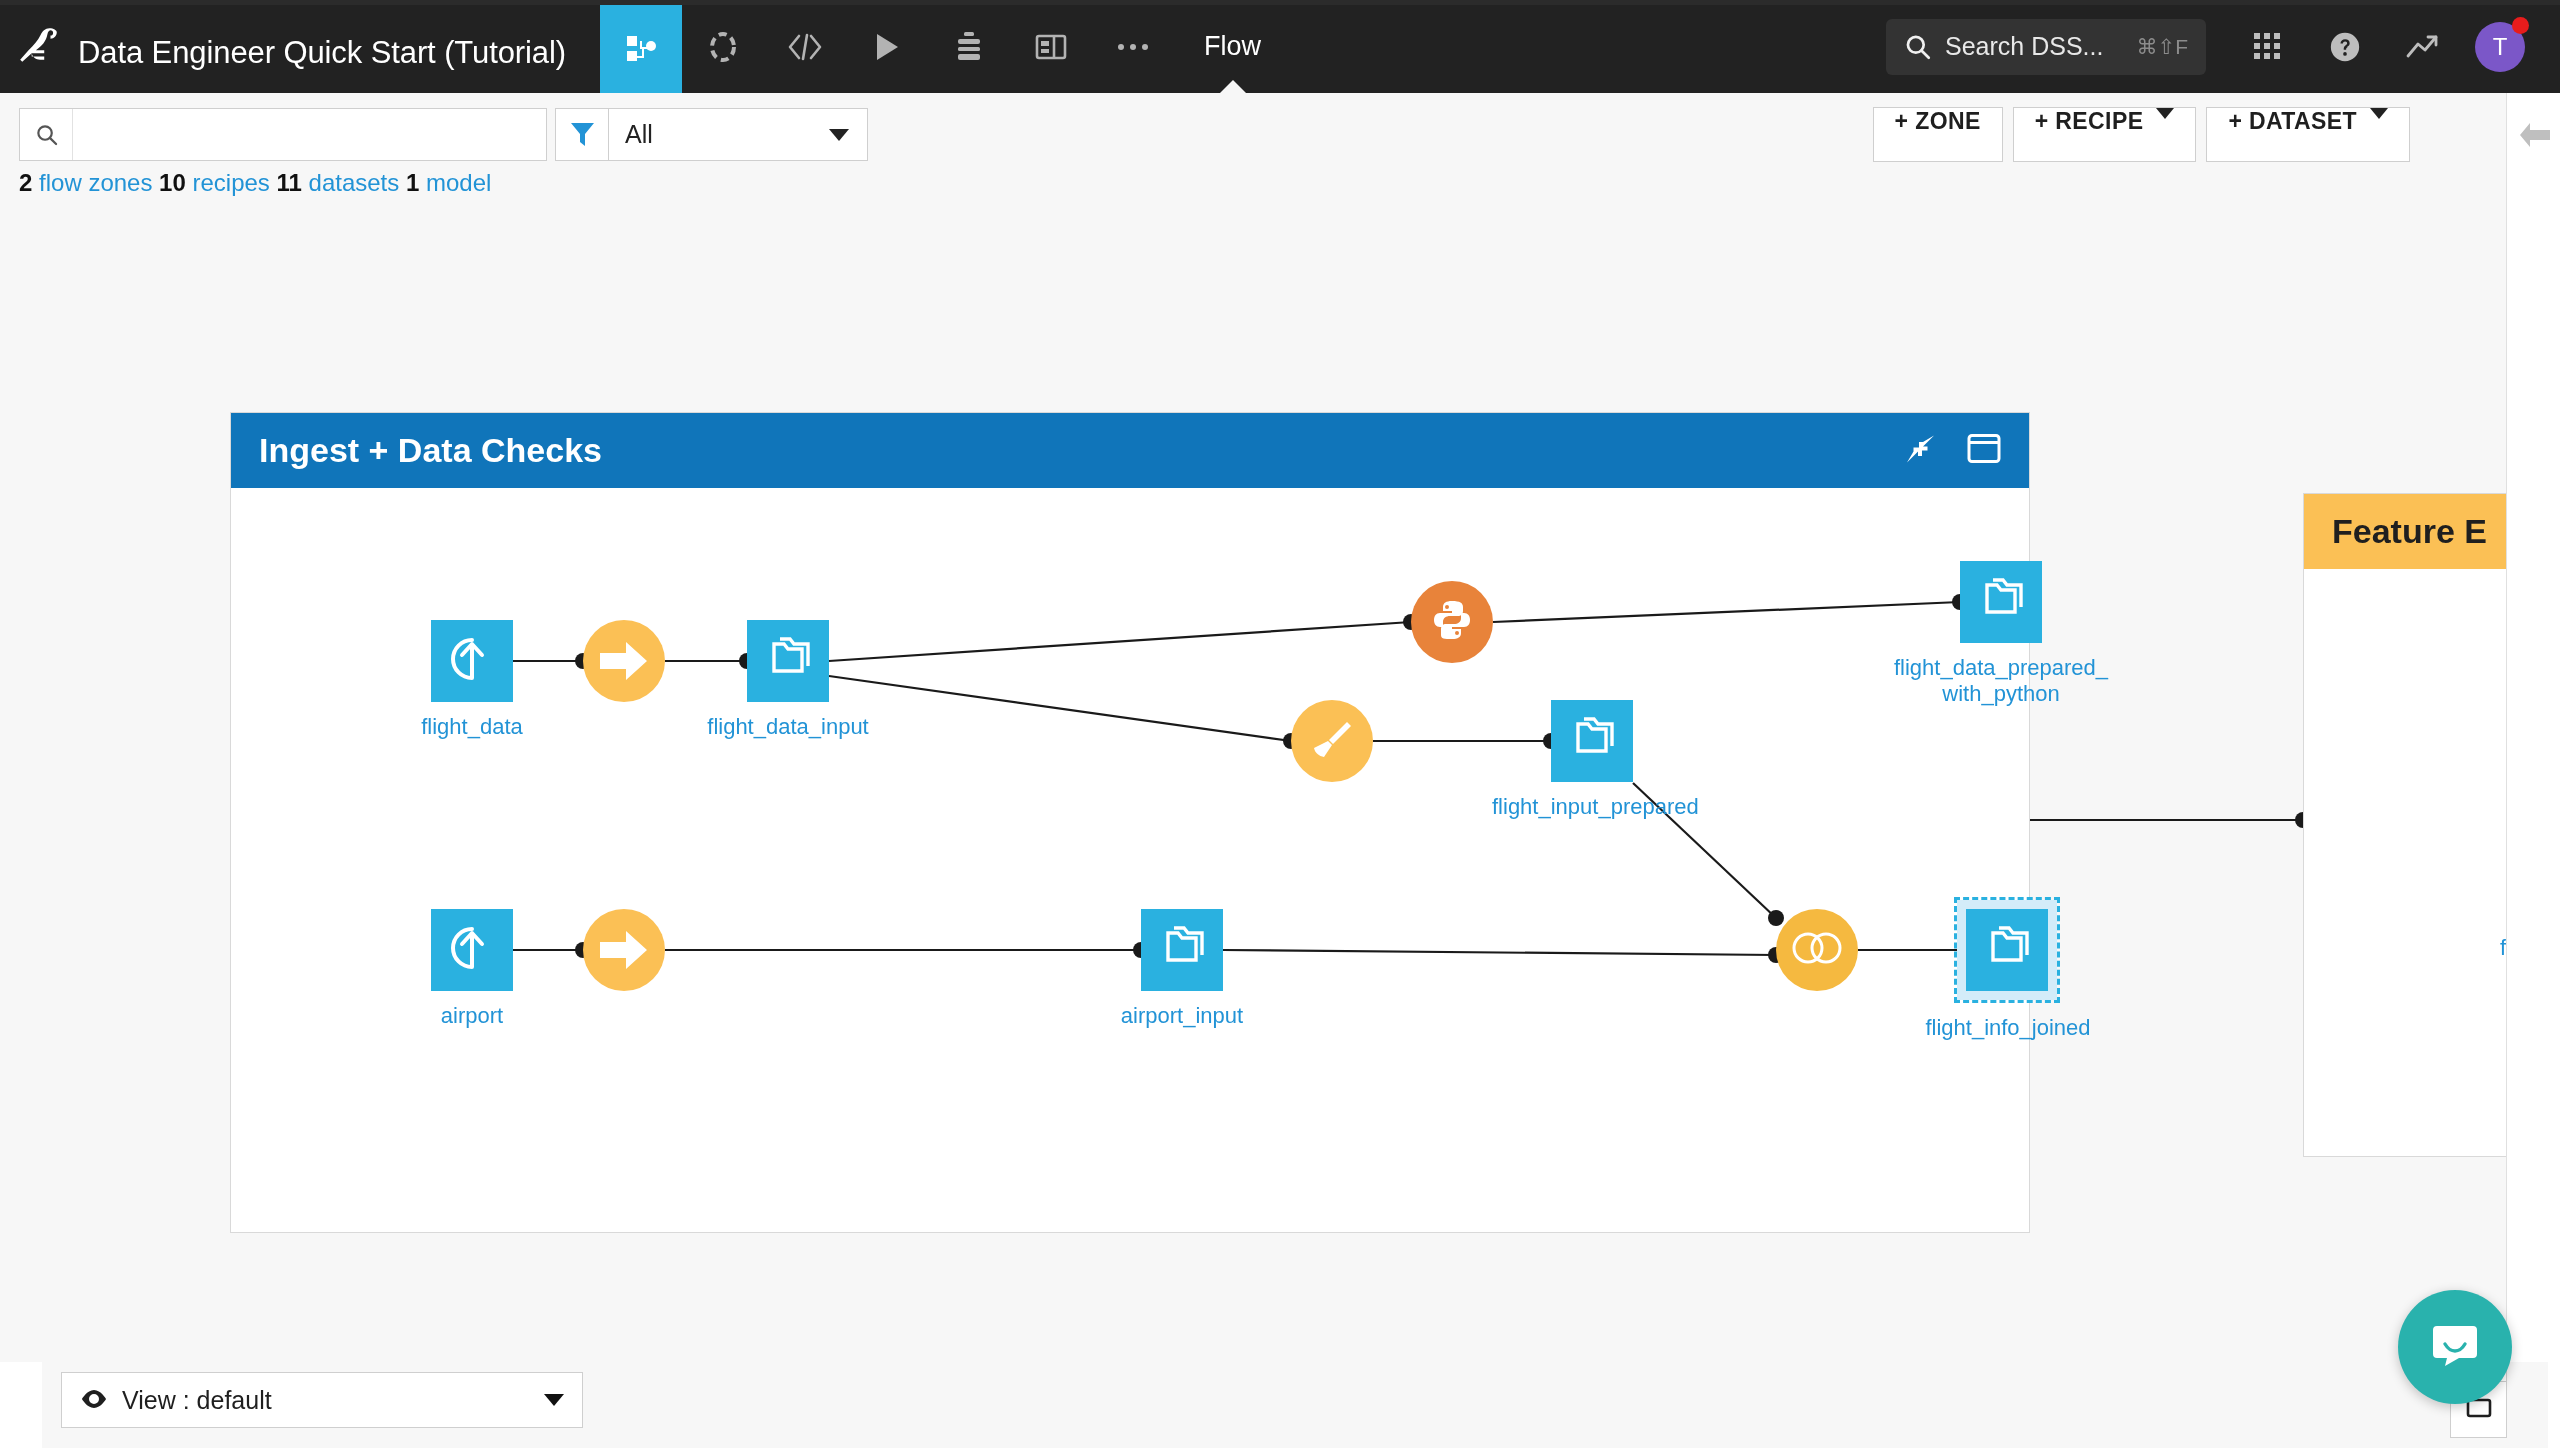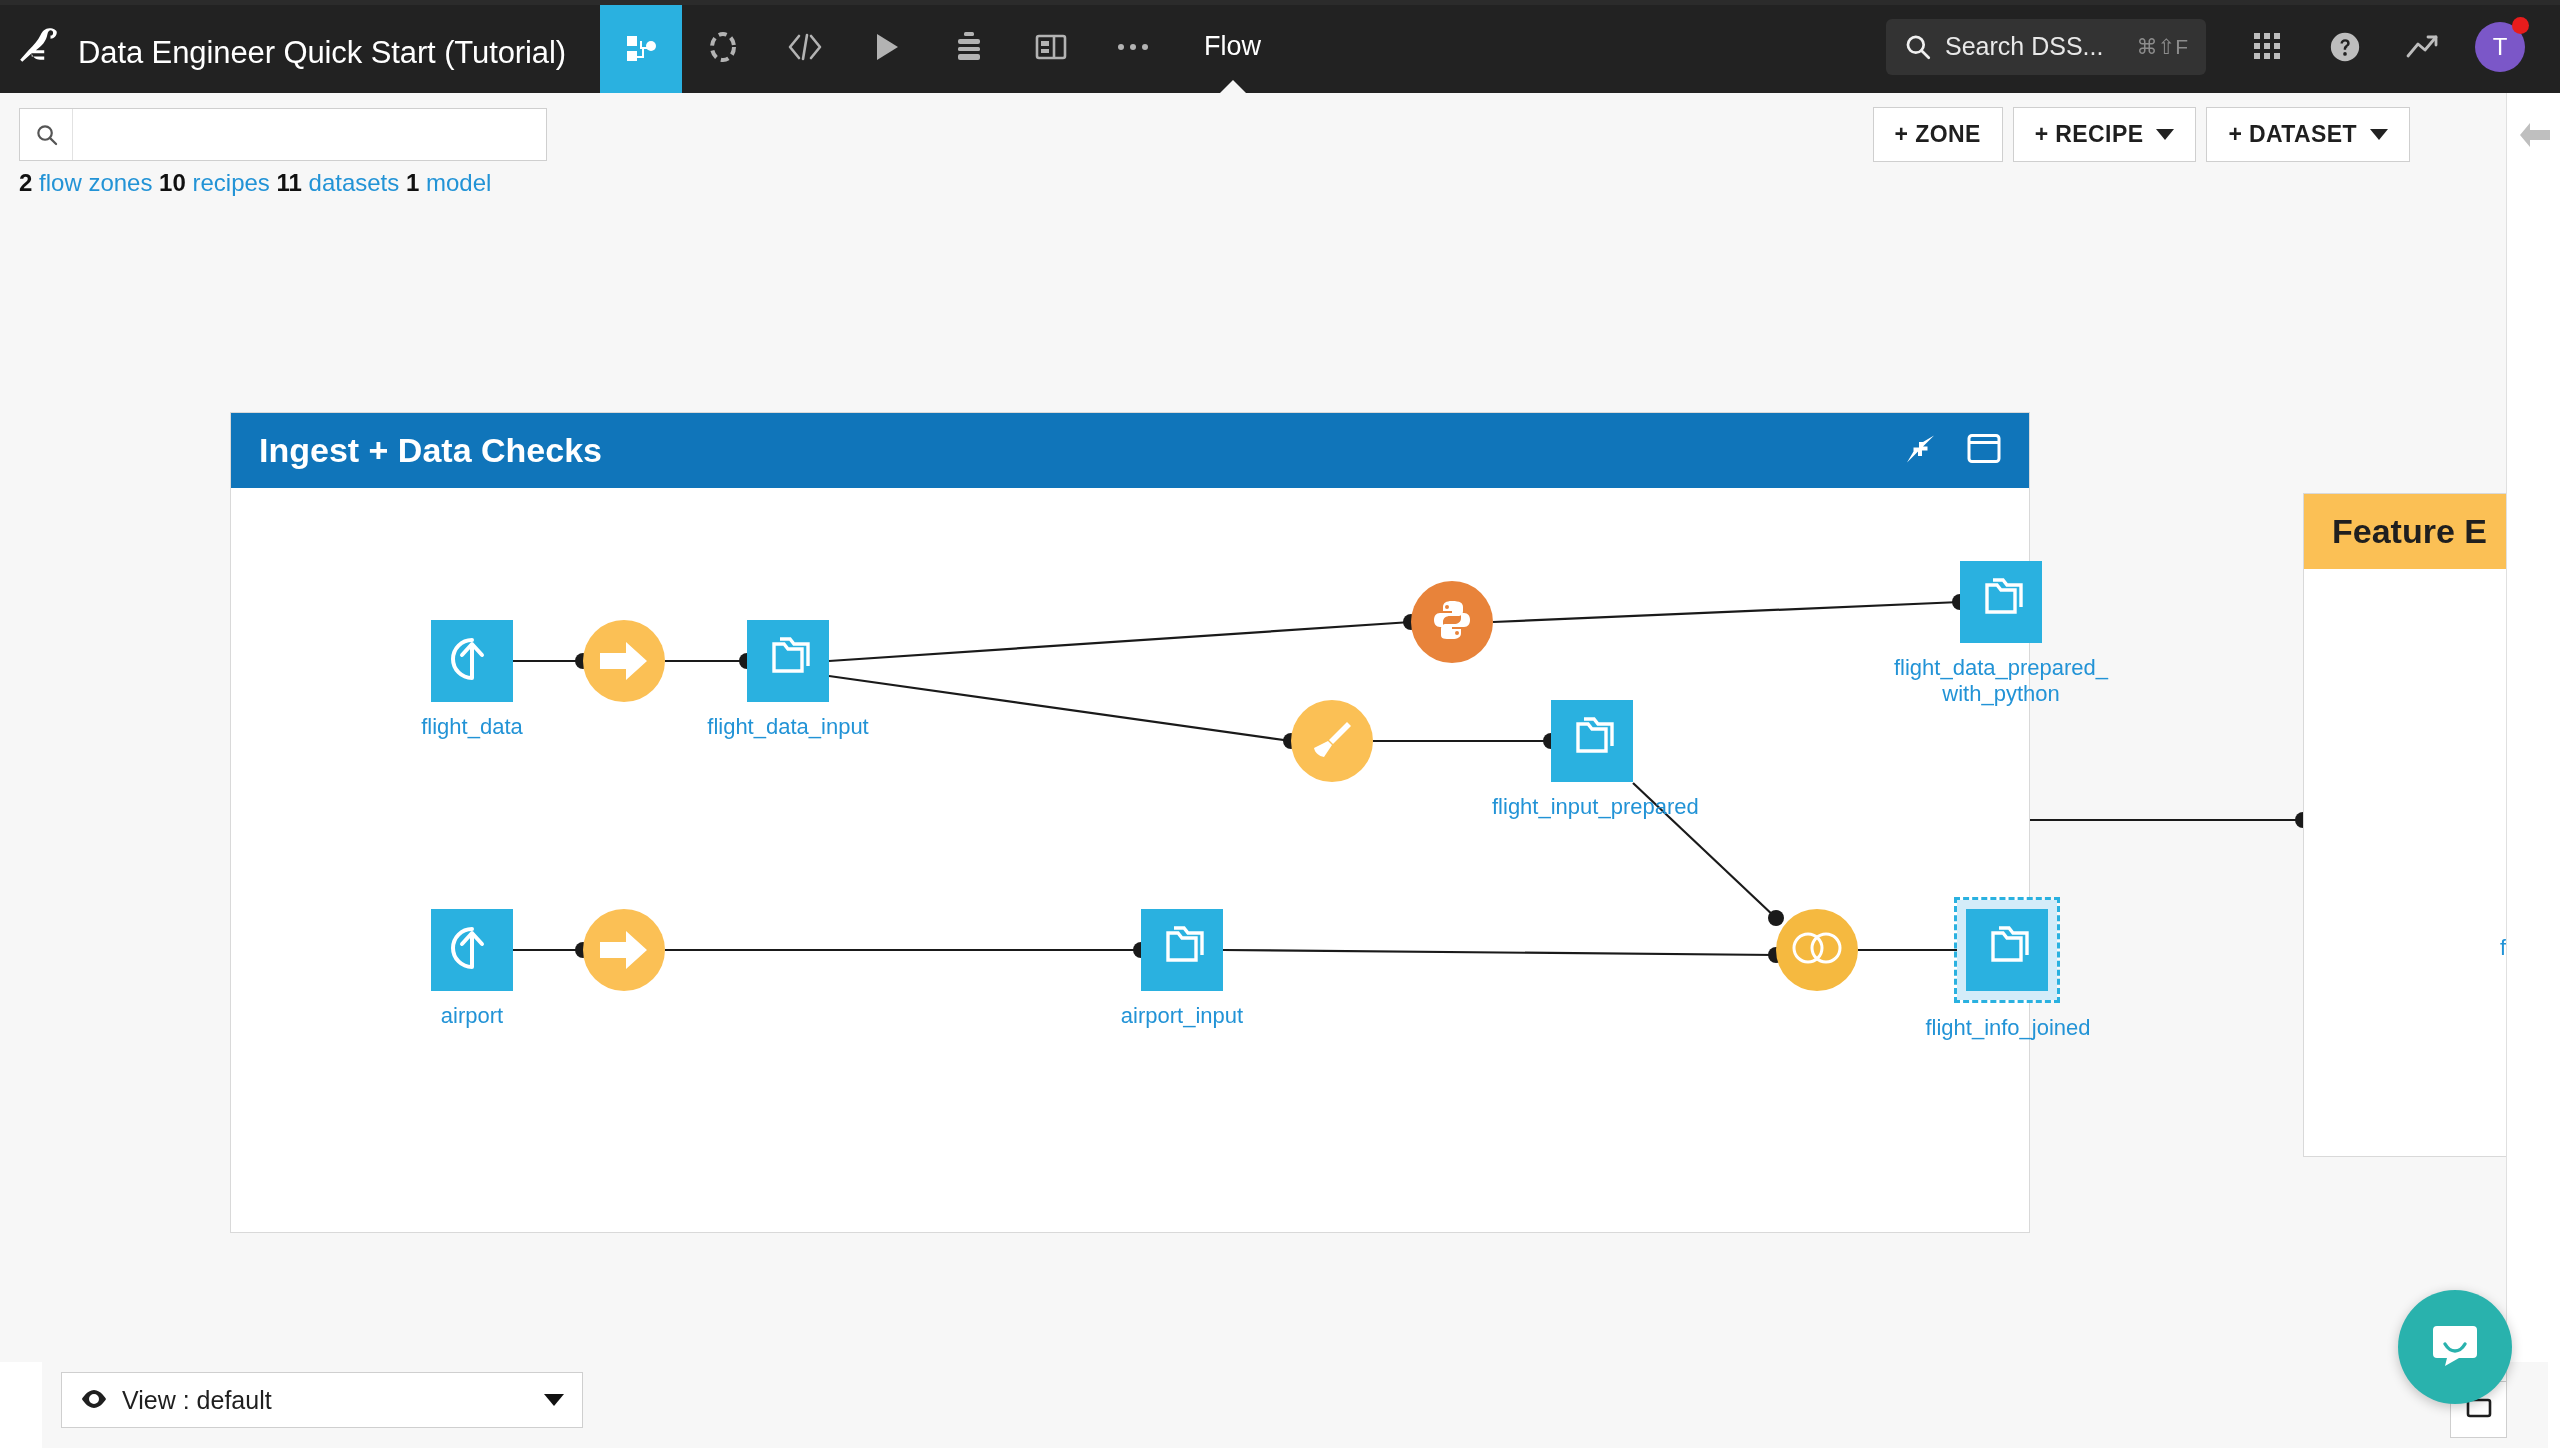--- a/index.html
+++ b/index.html
@@ -131,21 +131,21 @@
   .stats-line b { color: #111; font-weight: bold; }
   .stats-line a { color: #2293d6; text-decoration: none; }
   .toolbar-right {
     position: absolute; right: 96px; top: 14px;
     display: flex; gap: 10px;
   }
   .tb-btn {
     height: 55px; border: 1px solid #cfcfcf; background: #ffffff;
     color: #1f1f1f; font-size: 23px; font-weight: bold;
     letter-spacing: 0.4px;
-    display: flex; align-items: center; gap: 13px; padding: 0 21px;
+    display: flex; gap: 13px; padding: 0 21px;
     font-family: "Liberation Sans", sans-serif; white-space: nowrap;
   }
   .tb-btn .btn-caret {
     width: 0; height: 0;
     border-left: 9px solid transparent; border-right: 9px solid transparent;
     border-top: 11px solid #222;
   }
 
   
   .right-strip {
@@ -384,20 +384,31 @@
 
   <div class="search-field">
     <span class="sf-icon">
       <svg width="23" height="23" viewBox="0 0 24 24" fill="none" stroke="currentColor" stroke-width="2.3">
         <circle cx="10.5" cy="10.5" r="7"></circle>
           <line x1="15.5" y1="15.5" x2="22" y2="22" stroke-linecap="round"></line>
       </svg>
     </span>
   </div>
 
+  <div class="filter-group">
+    <div class="filter-icon-box">
+      <svg width="25" height="27" viewBox="0 0 25 27" fill="#2293d6">
+        <polygon points="1,2 24,2 15,13 15,25 10,21 10,13"></polygon>
+      </svg>
+    </div>
+    <div class="filter-select">
+      <span>All</span>
+      <span class="fs-caret"></span>
+    </div>
+  </div>
 
   <div class="stats-line">
     <b>2</b>
     <a href="#">flow zones</a>
     <b>10</b>
     <a href="#">recipes</a>
     <b>11</b>
     <a href="#">datasets</a>
     <b>1</b>
     <a href="#">model</a>

